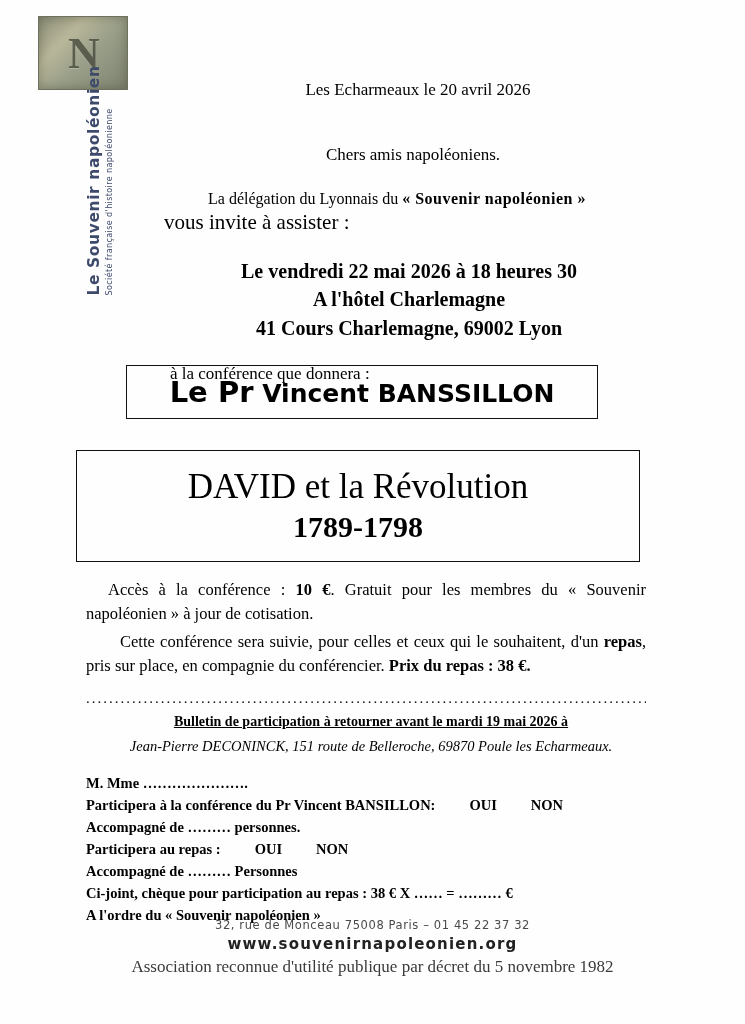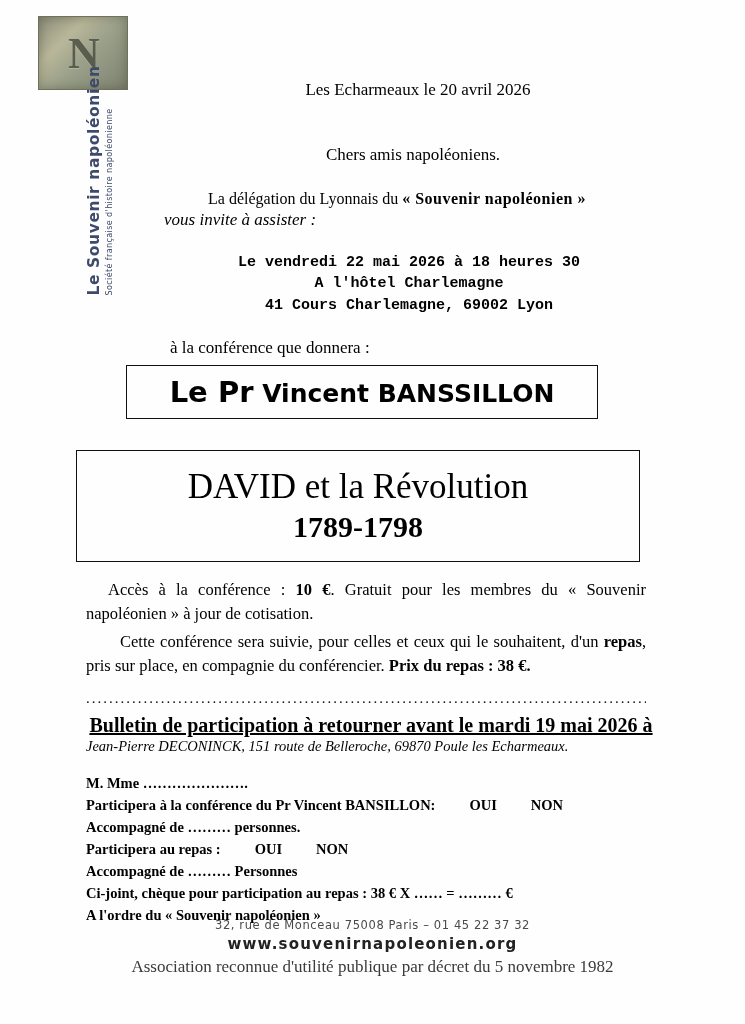--- a/index.html
+++ b/index.html
@@ -106,34 +106,32 @@
   }
 
   .invite-1 {
     font-size: 16px;
     margin-top: 25px;
     margin-left: 60px;
   }
   .sn-spaced { font-weight: bold; letter-spacing: 0.5px; }
 
   .invite-2 {
-    font-size: 17px;
+    font-size: 21px;
     margin-top: 2px;
     margin-left: 16px;
-    font-style: italic;
   }
 
   .event-block {
     text-align: center;
     font-weight: bold;
-    font-size: 15px;
+    font-size: 20px;
     line-height: 1.42;
     margin-top: 22px;
     margin-right: 48px;
-    font-family: Liberation Mono, monospace;
   }
 
   .conf-line {
     font-size: 17px;
     margin-top: 22px;
     margin-left: 22px;
   }
 
   
   .speaker-box {
@@ -211,28 +209,29 @@
     white-space: nowrap;
   }
 
   .bulletin-title {
     position: absolute;
     left: 86px;
     top: 714px;
     width: 570px;
     text-align: center;
     font-weight: bold;
-    font-size: 20px;
+    font-size: 14px;
     text-decoration: underline;
   }
   .bulletin-addr {
     position: absolute;
     left: 86px;
     top: 738px;
     width: 570px;
+    text-align: center;
     font-style: italic;
     font-size: 14.5px;
   }
 
   .form {
     position: absolute;
     left: 86px;
     top: 772px;
     width: 560px;
     font-weight: bold;

